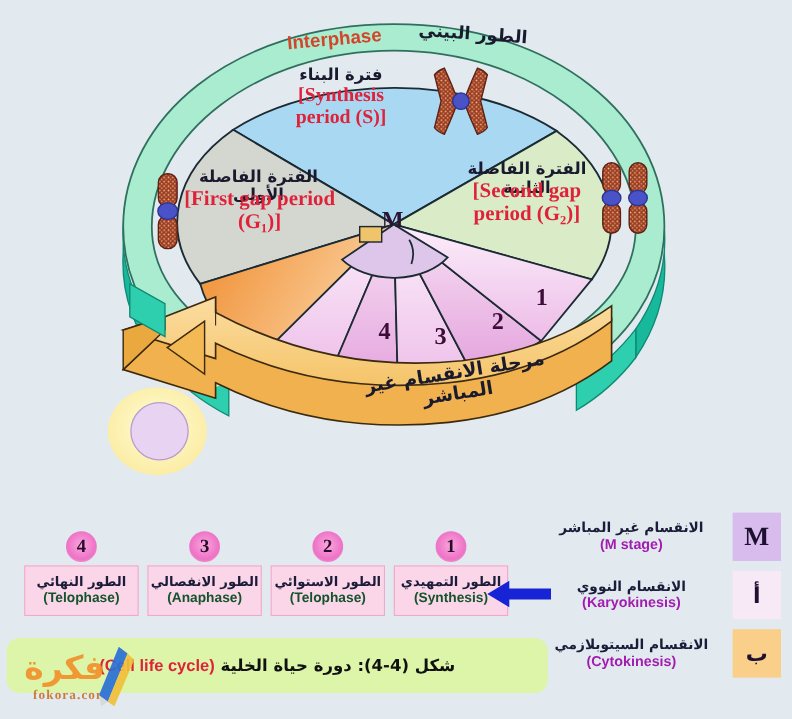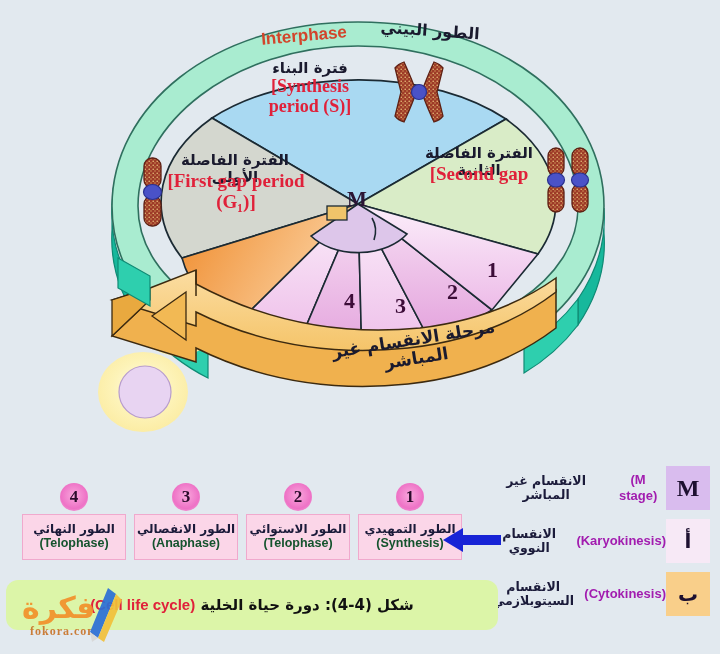--- a/index.html
+++ b/index.html
@@ -64,22 +64,22 @@
     background:radial-gradient(circle at 50% 45%,#f9a8dd 0%,#ee72c6 62%,#f3b9e0 100%);
     display:flex;align-items:center;justify-content:center;
     font-family:"Liberation Serif",serif;font-weight:bold;font-size:17px;color:#2b0b2b;
   }
 
   #blue-arrow{position:absolute;left:443px;top:528px;width:58px;height:24px;}
 
   
   #legend{position:absolute;left:482px;top:466px;width:228px;}
   .leg-row{display:flex;flex-direction:row;align-items:stretch;height:44px;margin-bottom:9px;}
-  .leg-text{flex:1;display:flex;align-items:center;justify-content:center;
-     text-align:center;}
+  .leg-text{flex:1;display:flex;flex-direction:column;align-items:center;justify-content:center;
+     text-align:left;}
   .leg-ar{font-family:"DejaVu Sans",sans-serif;direction:rtl;font-weight:bold;font-size:12.5px;
      color:#1b1b3a;line-height:1.15;}
   .leg-en{font-family:"Liberation Sans",sans-serif;font-weight:bold;font-size:13px;
      color:#a21caf;line-height:1.2;}
   .leg-key{width:44px;display:flex;align-items:center;justify-content:center;
      font-family:"Liberation Serif",serif;font-weight:bold;font-size:24px;color:#1d1030;}
   .leg-key.ar-key{font-family:"DejaVu Sans",sans-serif;font-size:20px;}
 
   
   #caption{
@@ -232,20 +232,21 @@
 
   <div class="ov ar" id="g1-ar">الفترة الفاصلة الأولى</div>
   <div class="ov en" id="g1-en">
     <span>[First gap period</span><br>
     <span>(G₁)]</span>
   </div>
 
   <div class="ov ar" id="g2-ar">الفترة الفاصلة الثانية</div>
   <div class="ov en" id="g2-en">
     <span>[Second gap</span><br>
+    <span>period (G₂)]</span>
   </div>
 
   <div class="ov" id="m-label">M</div>
 
   <div class="wnum" id="wn1">1</div>
   <div class="wnum" id="wn2">2</div>
   <div class="wnum" id="wn3">3</div>
   <div class="wnum" id="wn4">4</div>
 
   <div class="ov ar" id="mitosis-ar">مرحلة الانقسام غير المباشر</div>

